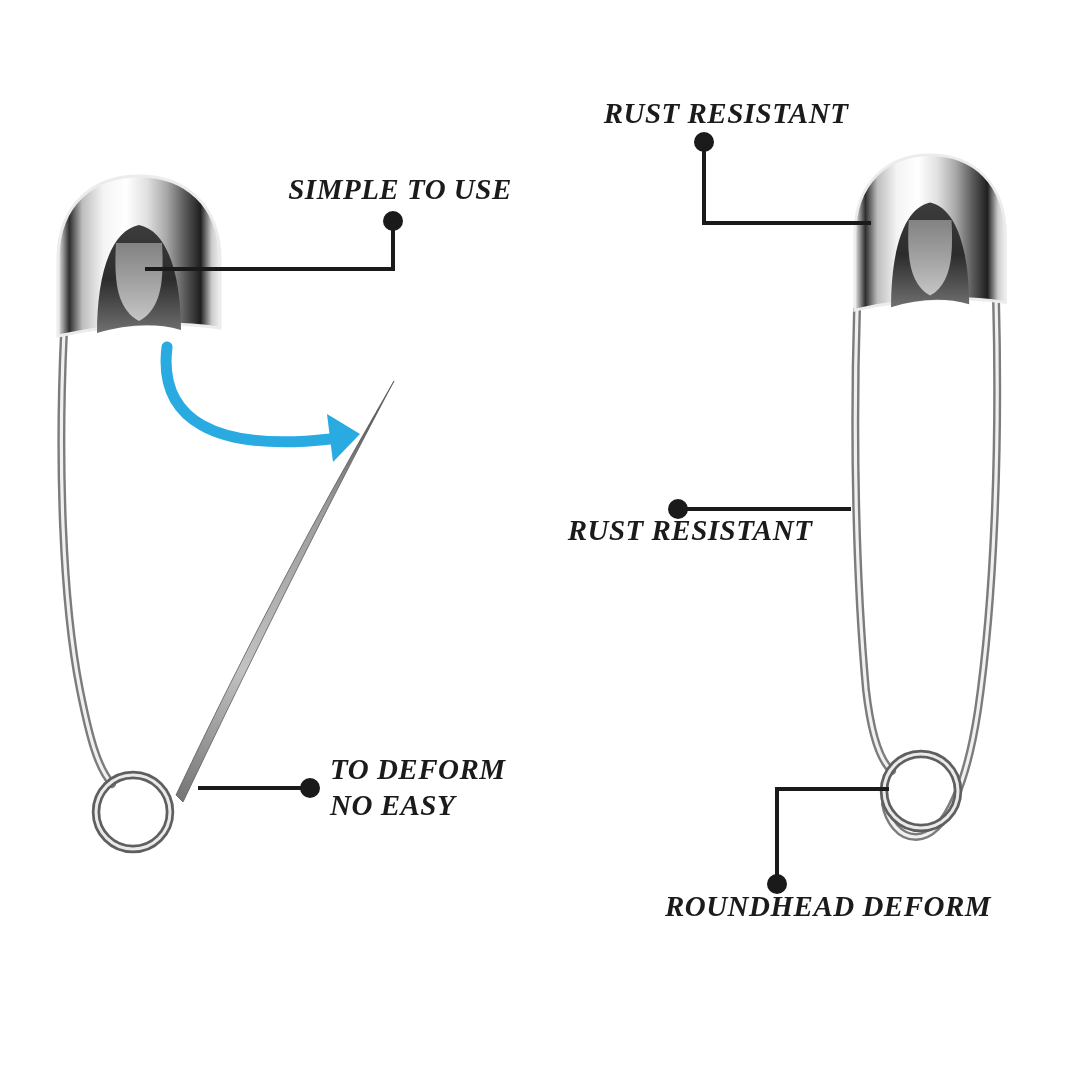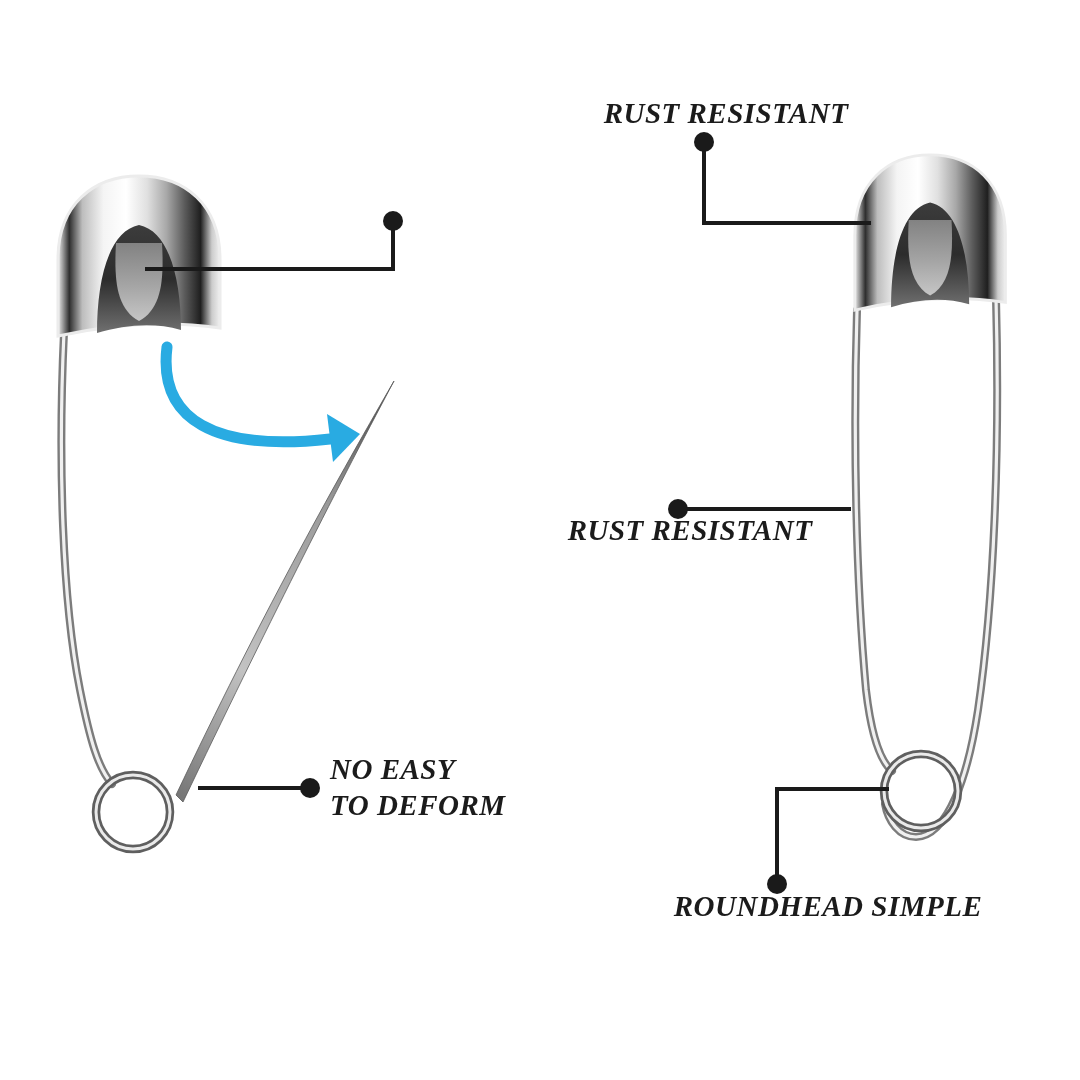--- a/index.html
+++ b/index.html
@@ -111,25 +111,26 @@
     <g>
       <polyline class="callout-stroke" points="198,788 306,788" stroke="#1a1a1a"></polyline>
       <circle class="callout-dot" cx="310" cy="788" r="10" fill="#1a1a1a"></circle>
     </g>
     <g>
       <polyline class="callout-stroke" points="889,789 777,789 777,880" stroke="#1a1a1a"></polyline>
       <circle class="callout-dot" cx="777" cy="884" r="10" fill="#1a1a1a"></circle>
     </g>
   </svg>
 
+  <div class="label centered" style="left: 400px; top: 171px; color: rgb(27, 27, 27);">SIMPLE TO USE</div>
 
   <div class="label centered" style="left: 726px; top: 95px; color: rgb(27, 27, 27);">RUST RESISTANT</div>
 
   <div class="label centered" style="left: 690px; top: 512px; color: rgb(27, 27, 27);">RUST RESISTANT</div>
 
   <div class="label" style="left: 330px; top: 751px; color: rgb(27, 27, 27);">
+    <div>TO DEFORM</div>
     <div>NO EASY</div>
-    <div>TO DEFORM</div>
   </div>
 
-  <div class="label centered" style="left: 828px; top: 888px; color: rgb(27, 27, 27);">ROUNDHEAD SIMPLE</div>
+  <div class="label centered" style="left: 828px; top: 888px; color: rgb(27, 27, 27);">ROUNDHEAD DEFORM</div>
 
 </div>
 
 </body></html>

